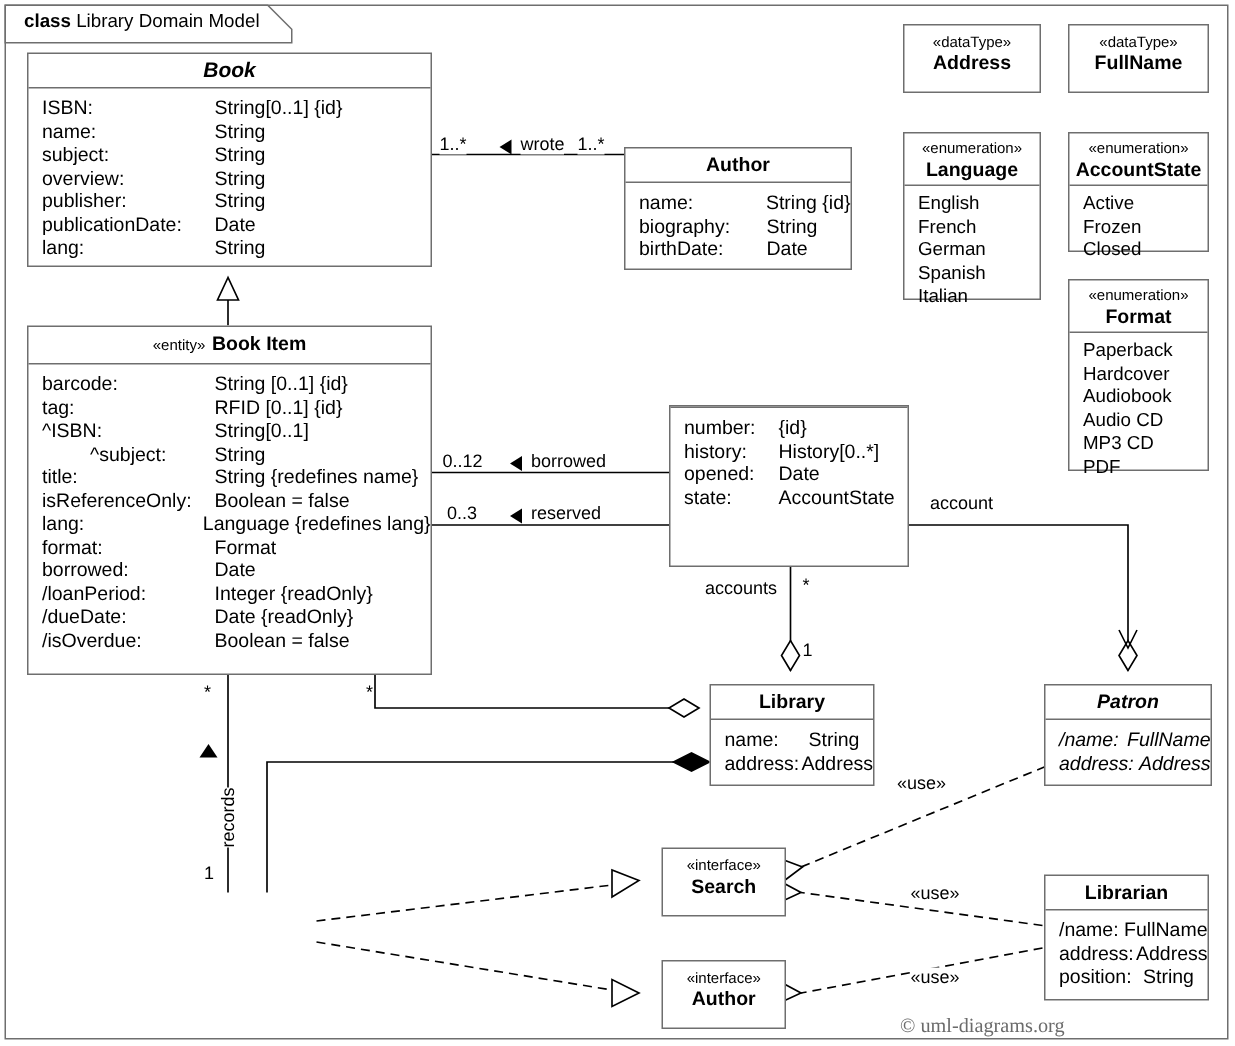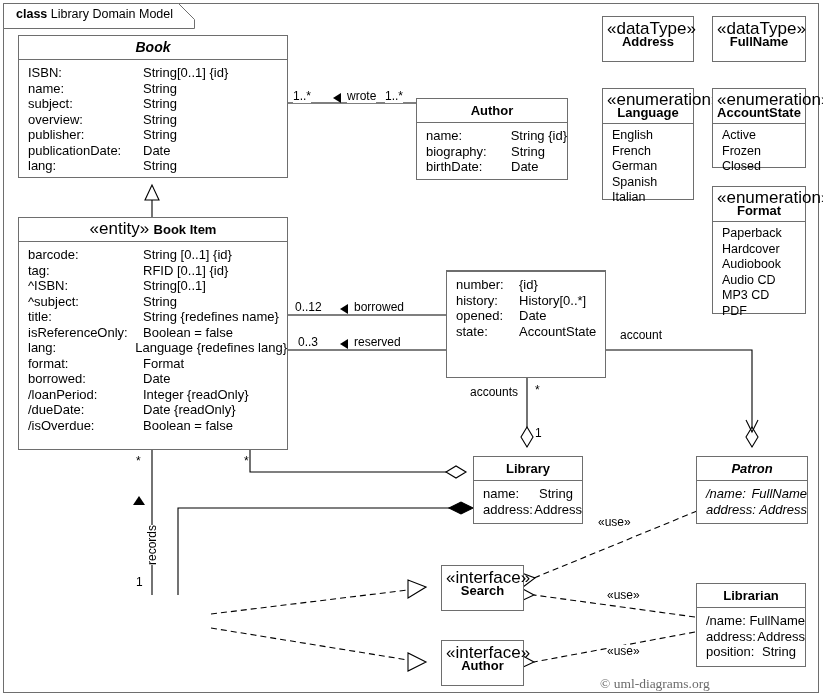--- a/index.html
+++ b/index.html
@@ -4,21 +4,21 @@
 <style>
   html,body{margin:0;padding:0;background:#ffffff;}
   body{width:823px;height:697px;position:relative;
        font-family:"Liberation Sans",sans-serif;color:#000;}
   #stage{position:absolute;left:0;top:0;width:823px;height:697px;overflow:hidden;}
   svg.layer{position:absolute;left:0;top:0;width:823px;height:697px;}
 
   
   .cls{position:absolute;background:#fff;border:1px solid #6e6e6e;box-sizing:border-box;}
   .cls .hdr{text-align:center;padding:4px 4px 5px 4px;line-height:13px;}
-  .cls .hdr .st{font-size:17px;}
+  .cls .hdr .st{font-size:10px;}
   .cls .hdr .nm{font-weight:bold;font-size:13px;}
   .cls .hdr .nm.italic{font-weight:bold;font-style:italic;font-size:14px;}
   .cls .sep{border-top:1px solid #6e6e6e;}
   .cls .attrs{padding:5px 0 6px 0;}
   .row{display:flex;font-size:13px;line-height:15.5px;white-space:pre;}
   .row .k{padding-left:9px;}
   .row .v{}
   .enumbody{padding:4px 0 5px 0;}
   .enumbody .e{font-size:12.5px;line-height:15.5px;padding-left:9px;white-space:pre;}
 
@@ -119,21 +119,21 @@
   <div class="cls" style="left:18px;top:217px;width:270px;height:233px;">
     <div class="hdr">
       <span class="st">«entity»</span>
        <span class="nm">Book Item</span>
     </div>
     <div class="sep"></div>
     <div class="attrs">
       <div class="row"><span class="k" style="width:115px;">barcode:</span><span class="v">String [0..1] {id}</span></div>
       <div class="row"><span class="k" style="width:115px;">tag:</span><span class="v">RFID [0..1] {id}</span></div>
       <div class="row"><span class="k" style="width:115px;">^ISBN:</span><span class="v">String[0..1]</span></div>
-      <div class="row"><span class="k" style="width:115px;">^subject:</span><span class="v">String</span></div>
+      <div class="row"><span class="k" style="width:115px;text-align:center;">^subject:</span><span class="v">String</span></div>
       <div class="row"><span class="k" style="width:115px;">title:</span><span class="v">String {redefines name}</span></div>
       <div class="row"><span class="k" style="width:115px;">isReferenceOnly:</span><span class="v">Boolean = false</span></div>
       <div class="row"><span class="k" style="width:115px;">lang:</span><span class="v">Language {redefines lang}</span></div>
       <div class="row"><span class="k" style="width:115px;">format:</span><span class="v">Format</span></div>
       <div class="row"><span class="k" style="width:115px;">borrowed:</span><span class="v">Date</span></div>
       <div class="row"><span class="k" style="width:115px;">/loanPeriod:</span><span class="v">Integer {readOnly}</span></div>
       <div class="row"><span class="k" style="width:115px;">/dueDate:</span><span class="v">Date {readOnly}</span></div>
       <div class="row"><span class="k" style="width:115px;">/isOverdue:</span><span class="v">Boolean = false</span></div>
     </div>
   </div>

